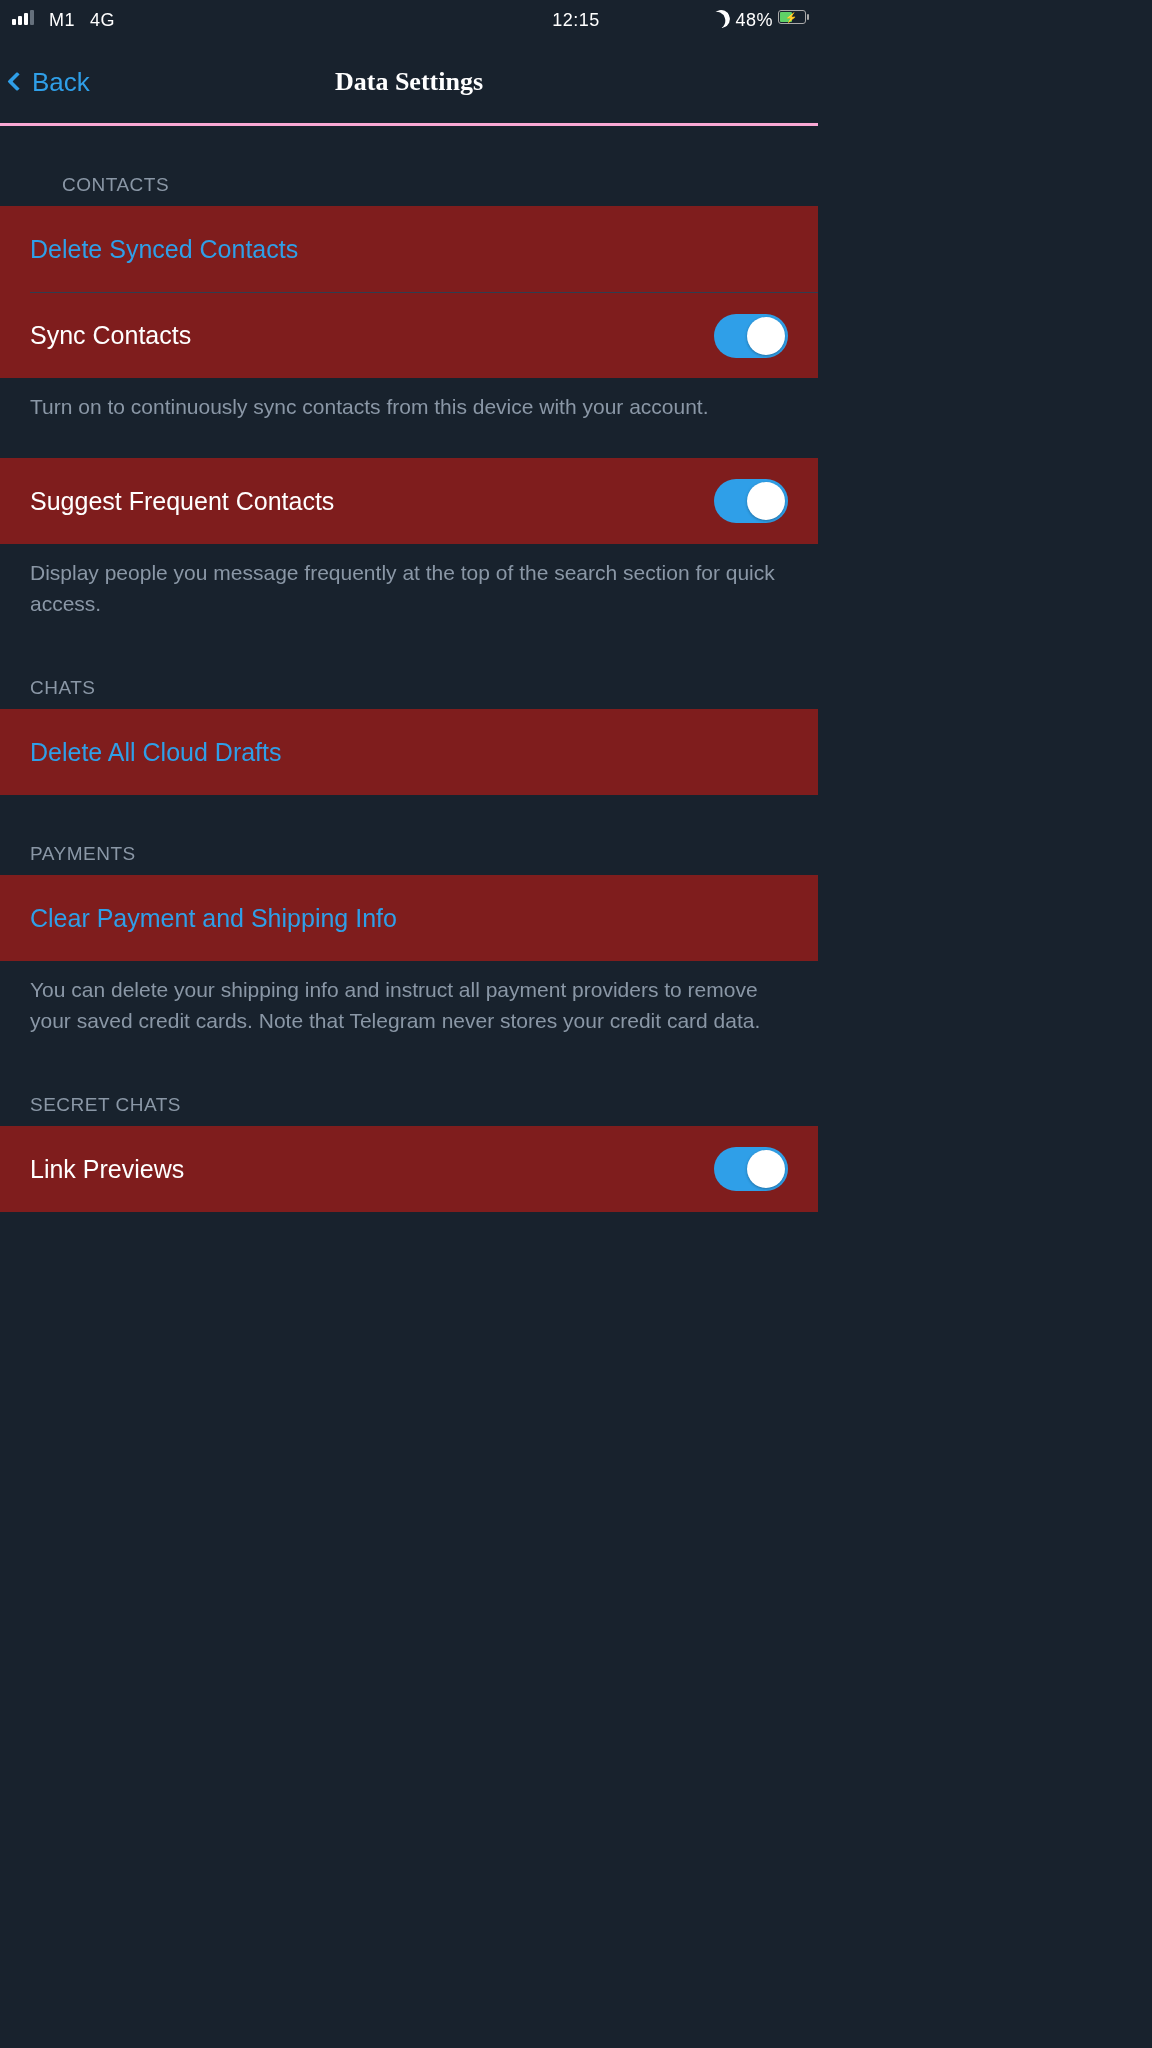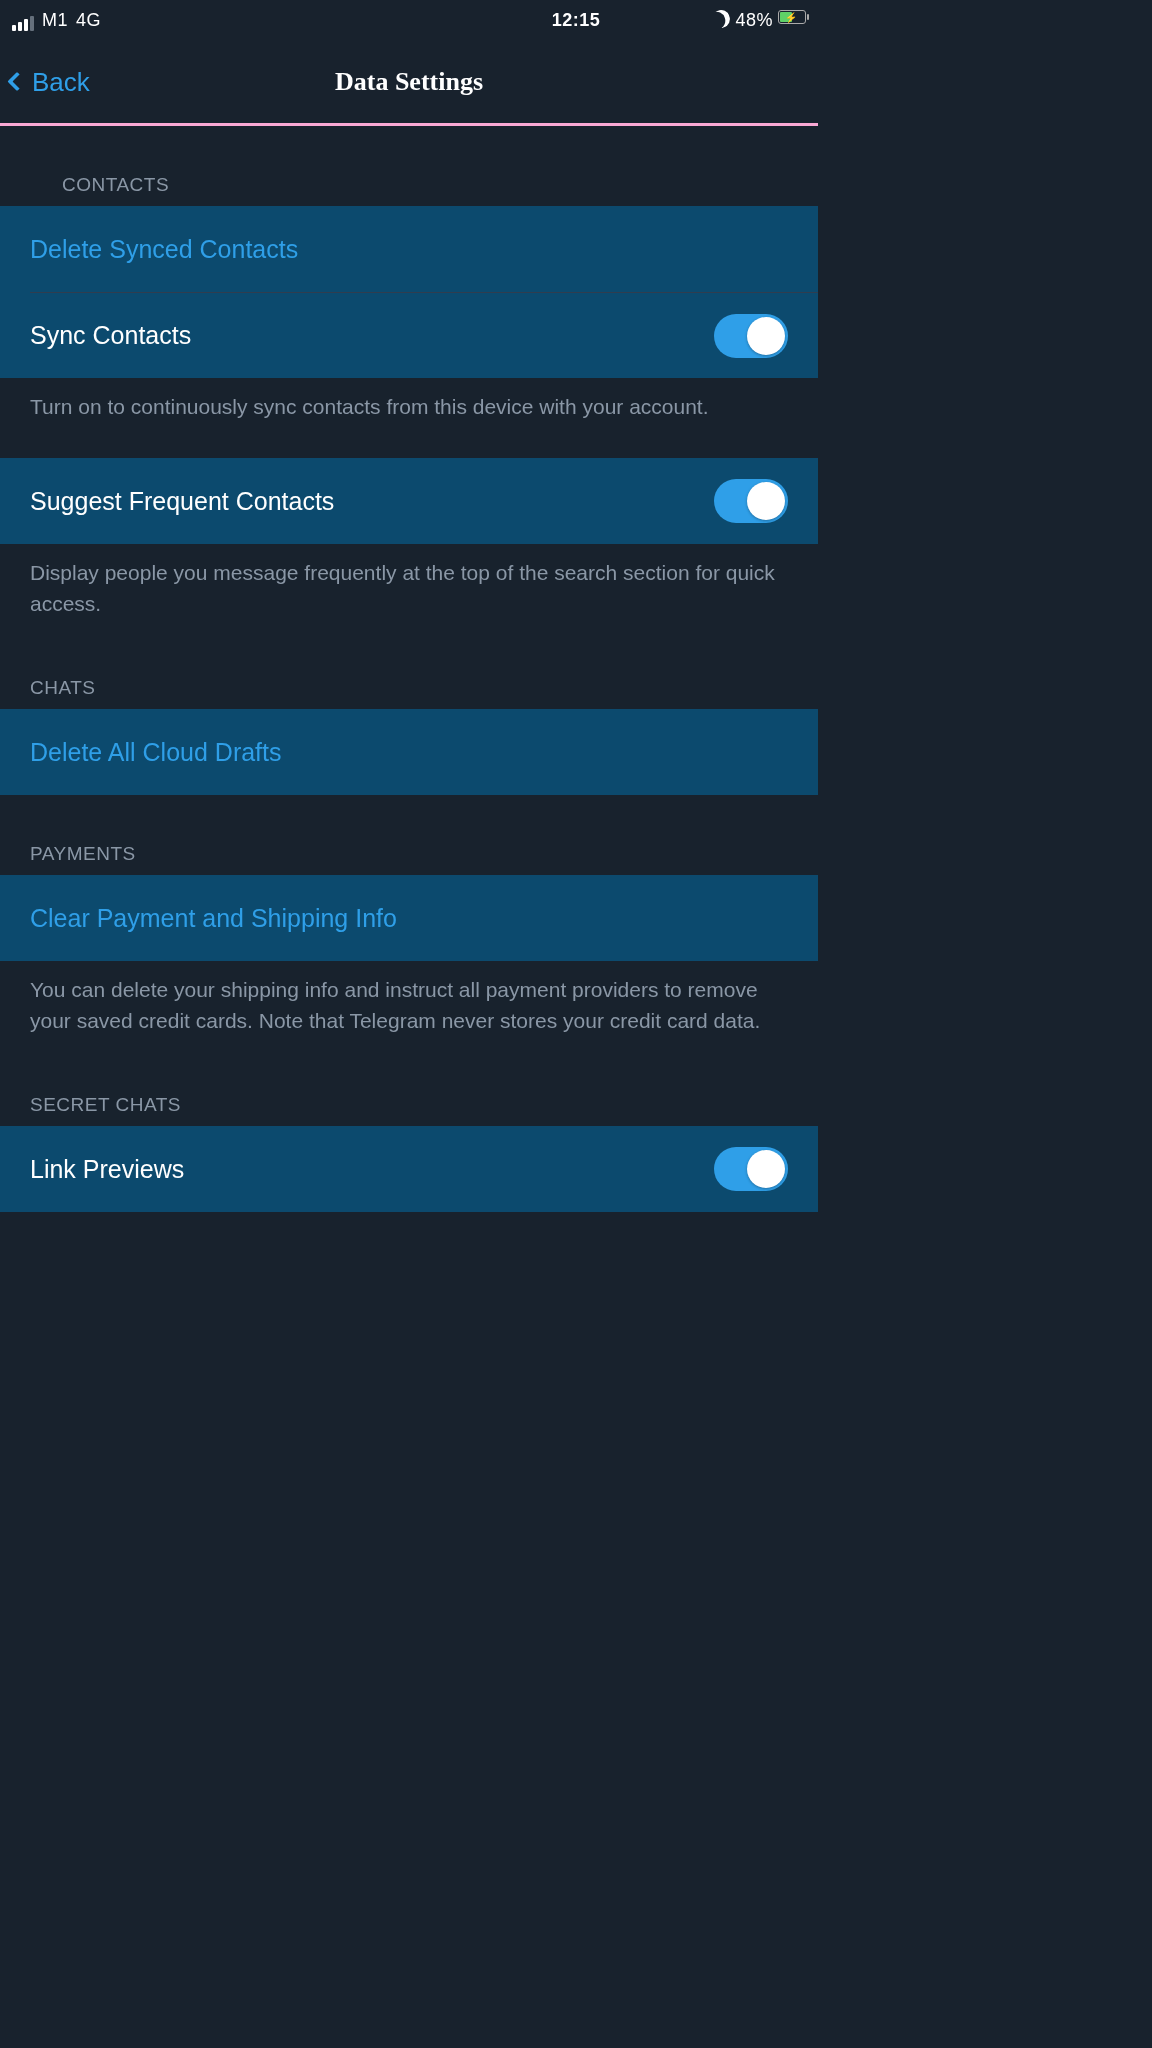--- a/index.html
+++ b/index.html
@@ -17,22 +17,22 @@
   .status-bar {
     height: 40px;
     display: flex;
     align-items: center;
     justify-content: space-between;
     padding: 0 12px;
     font-size: 18px;
     font-weight: 500;
     letter-spacing: 0.5px;
   }
-  .status-left { display: flex; align-items: flex-end; gap: 8px; }
-  .status-center { position: absolute; left: 50%; transform: translateX(-50%); font-weight: 700; }
+  .status-left { display: flex; align-items: flex-start; gap: 15px; }
+  .status-center { position: absolute; left: 50%; transform: translateX(-50%); font-weight: 400; }
   .status-right { display: flex; align-items: flex-start; gap: 5px; }
 
   .signal-icon { display: inline-flex; align-items: flex-end; gap: 2px; }
   .signal-icon span { width: 4px; background: #fff; border-radius: 1px; }
   .signal-icon span:nth-child(1){height:6px;}
   .signal-icon span:nth-child(2){height:9px;}
   .signal-icon span:nth-child(3){height:12px;}
   .signal-icon span:nth-child(4){height:15px;background:#65707c;}
 
   .moon-icon {
@@ -91,21 +91,21 @@
   .content { flex: 1; overflow: hidden; }
 
   .section-header {
     padding: 48px 30px 10px 30px;
     color: #8a97a6;
     font-size: 19px;
     letter-spacing: 0.5px;
   }
   .section-header.first { padding-top: 48px; margin-left: 32px; }
 
-  .cell-group { background: #0c4a6e; }
+  .cell-group { background: #7f1d1d; }
   .cell {
     display: flex;
     align-items: center;
     justify-content: space-between;
     min-height: 86px;
     padding: 0 30px;
     font-size: 25px;
   }
   .cell + .cell { border-top: 1px solid #303d4f; margin-left: 30px; padding-left: 0; }
   .cell-action { color: #2f9fe8; }

